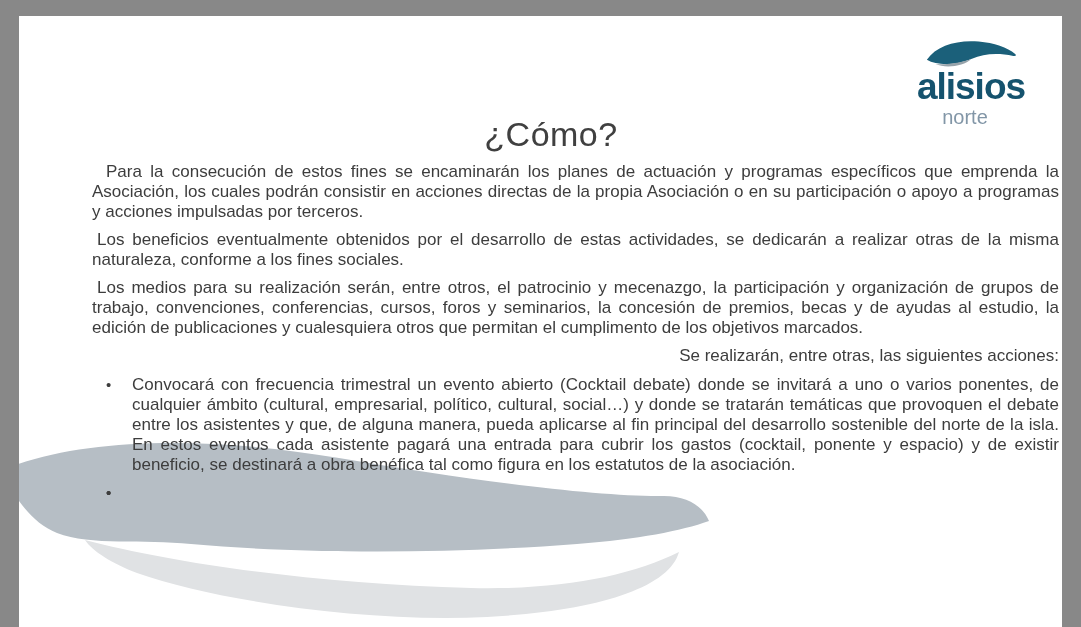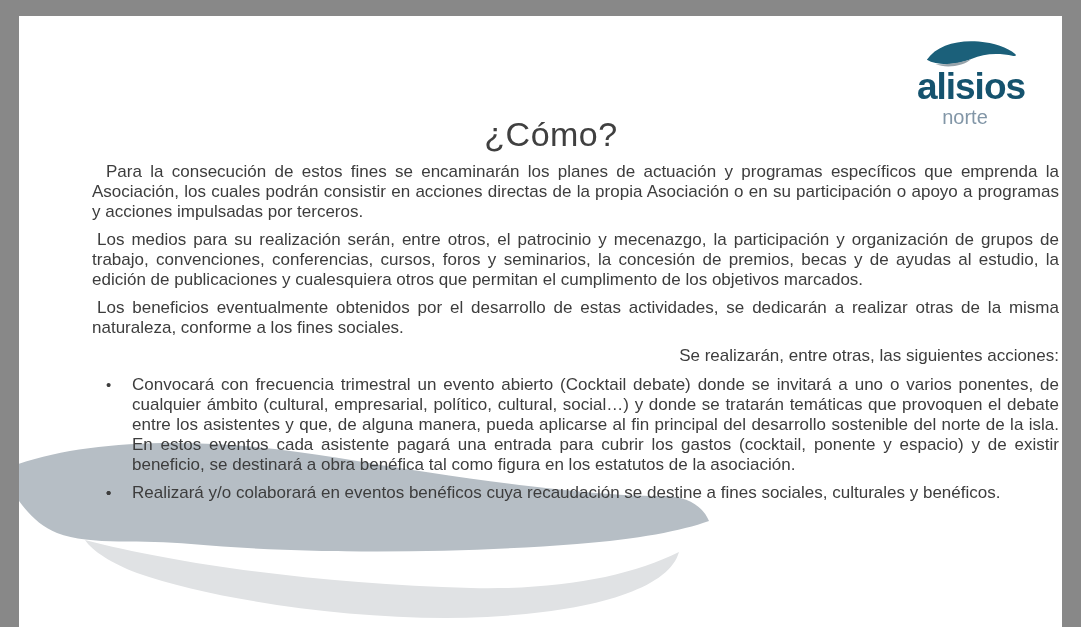--- a/index.html
+++ b/index.html
@@ -91,32 +91,31 @@
         C 43 28.5, 24 31.5, 13 26.5 Z"></path>
     </svg>
     <div class="brand">alisios</div>
     <div class="sub">norte</div>
   </div>
 
   <h1 class="title">¿Cómo?</h1>
 
   <div class="content">
     <p class="indent-lg">Para la consecución de estos fines se encaminarán los planes de actuación y programas específicos que emprenda la Asociación, los cuales podrán consistir en acciones directas de la propia Asociación o en su participación o apoyo a programas y acciones impulsadas por terceros.</p>
+    <p class="indent-sm">Los beneficios eventualmente obtenidos por el desarrollo de estas actividades, se dedicarán a realizar otras de la misma naturaleza, conforme a los fines sociales.</p>
     <p class="indent-sm">Los medios para su realización serán, entre otros, el patrocinio y mecenazgo, la participación y organización de grupos de trabajo, convenciones, conferencias, cursos, foros y seminarios, la concesión de premios, becas y de ayudas al estudio, la edición de publicaciones y cualesquiera otros que permitan el cumplimento de los objetivos marcados.</p>
-    <p class="indent-sm">Los beneficios eventualmente obtenidos por el desarrollo de estas actividades, se dedicarán a realizar otras de la misma naturaleza, conforme a los fines sociales.</p>
     <p class="intro">Se realizarán, entre otras, las siguientes acciones:</p>
 
     <ul class="bullets">
       <li>
         <span class="marker">•</span>
         <span>Convocará con frecuencia trimestral un evento abierto (Cocktail debate) donde se invitará a uno o varios ponentes, de cualquier ámbito (cultural, empresarial, político, cultural, social…) y donde se tratarán temáticas que provoquen el debate entre los asistentes y que, de alguna manera, pueda aplicarse al fin principal del desarrollo sostenible del norte de la isla. En estos eventos cada asistente pagará una entrada para cubrir los gastos (cocktail, ponente y espacio) y de existir beneficio, se destinará a obra benéfica tal como figura en los estatutos de la asociación.</span>
       </li>
       <li>
         <span class="marker">•</span>
       </li>
       <li>
         <span class="marker">•</span>
-        <span>Realizará y/o colaborará en eventos benéficos cuya recaudación se destine a fines sociales, culturales y benéficos.</span>
       </li>
     </ul>
   </div>
 
 </div>
 
 </body></html>

